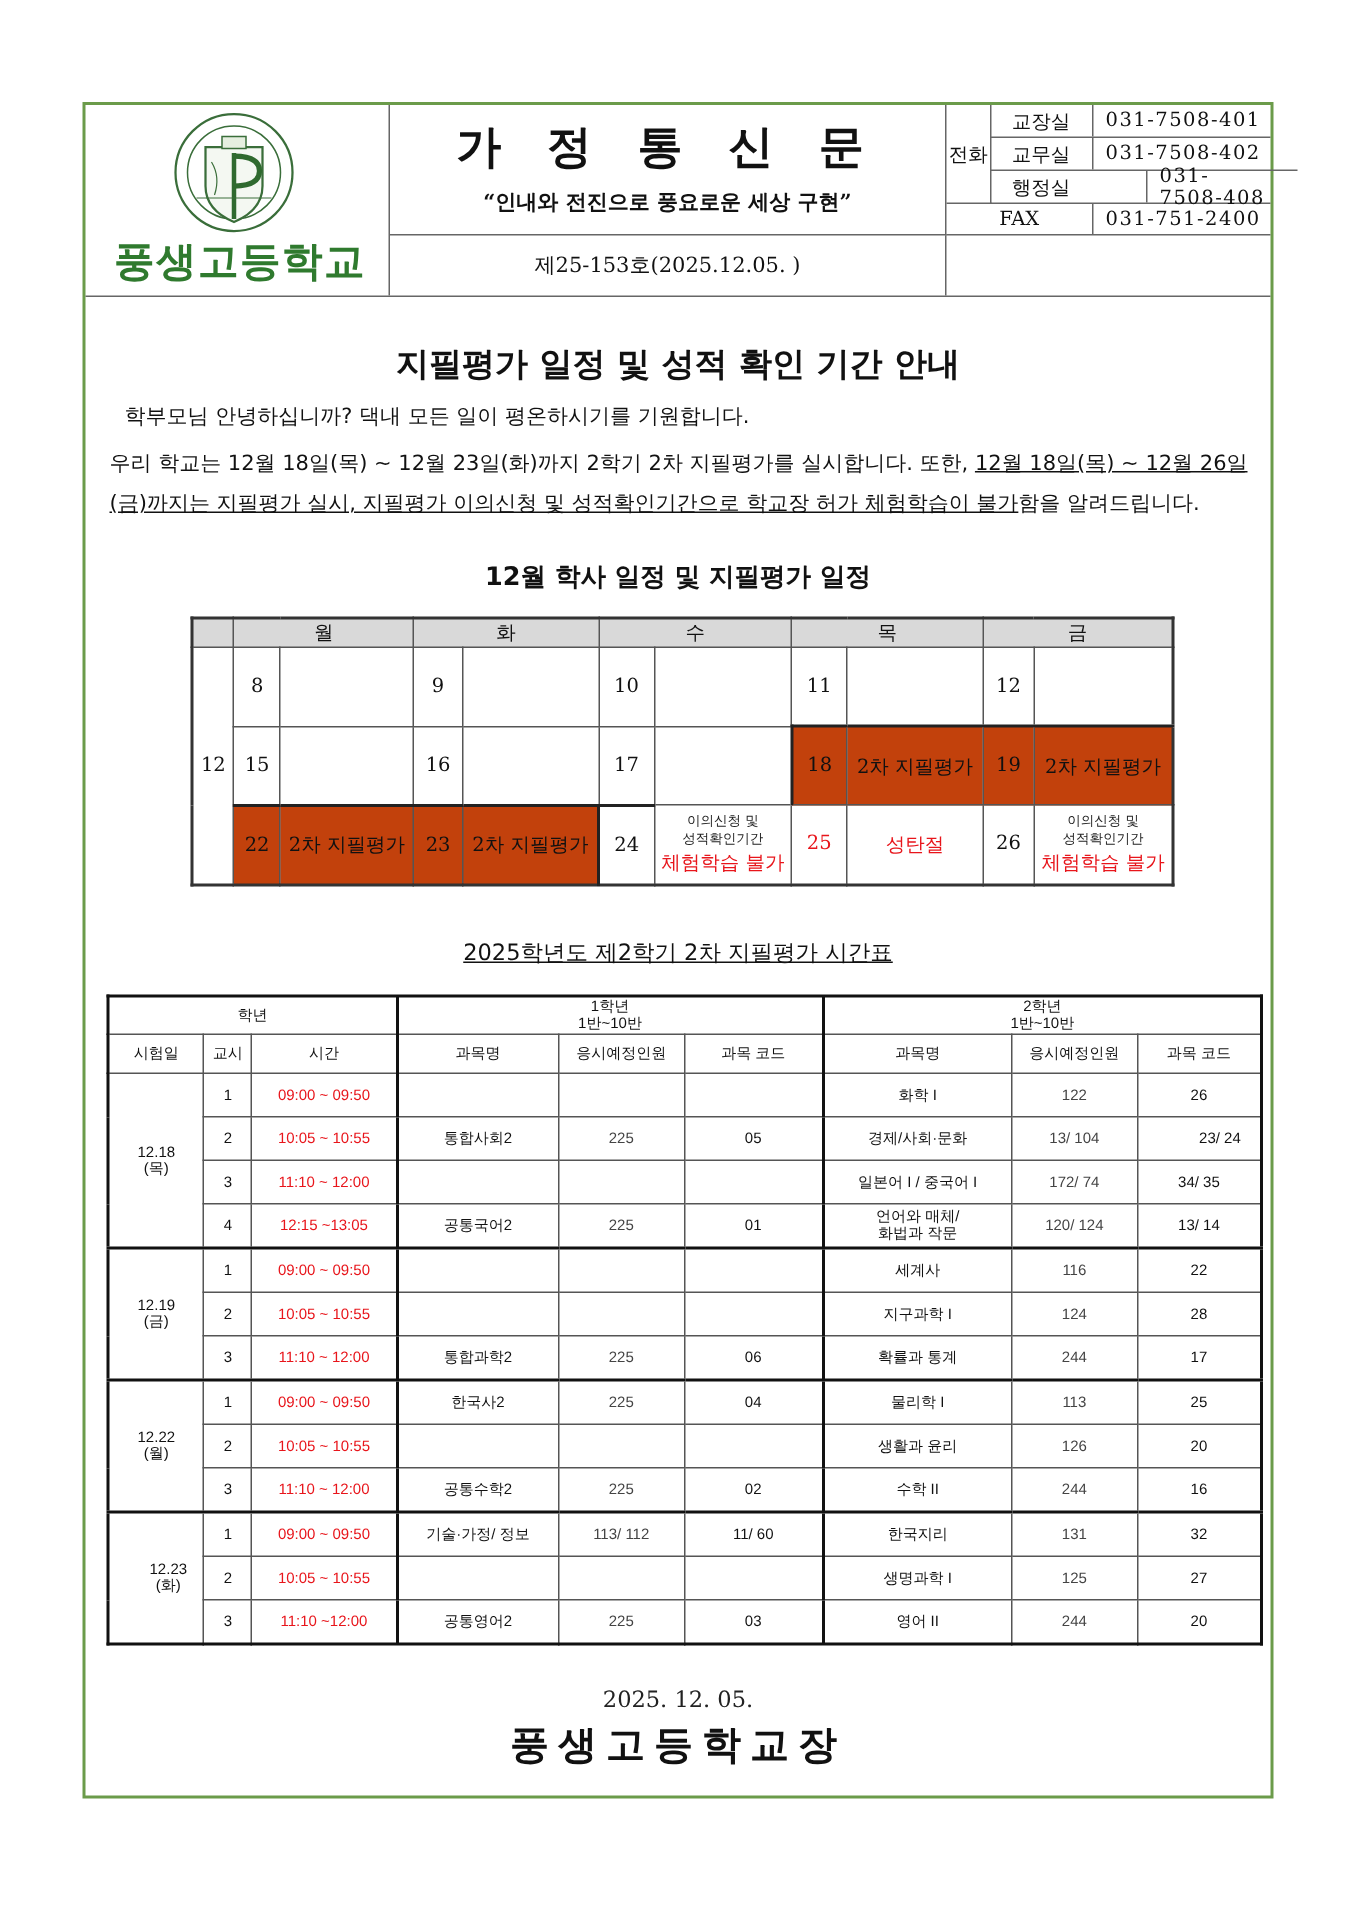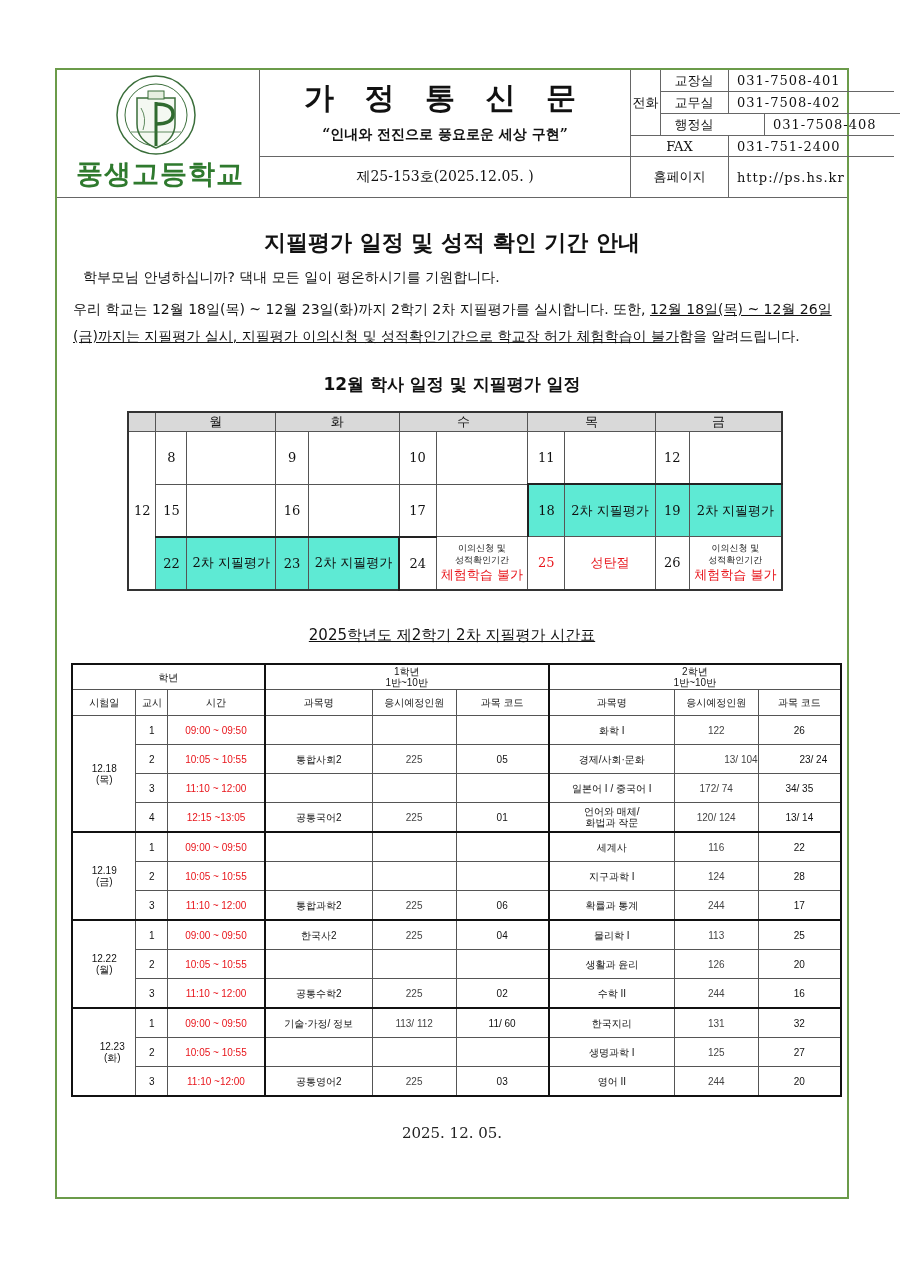--- a/index.html
+++ b/index.html
@@ -9,40 +9,40 @@
   
   .hdr { position: absolute; left: 0; top: 0; width: 790px; height: 127px; border-bottom: 1px solid #666; }
   .hdr .logo-cell { position: absolute; left: 0; top: 0; width: 202px; height: 127px; border-right: 1px solid #666; }
   .logo-emblem { position: absolute; left: 58px; top: 4px; width: 82px; height: 82px; }
   .logo-name { position: absolute; left: 6px; top: 86px; width: 194px; text-align: center; font-family: "DejaVu Sans", sans-serif; font-weight: bold; font-size: 27px; color: #2f7a2e; letter-spacing: 1px; }
   .title-cell { position: absolute; left: 203px; top: 0; width: 370px; height: 86px; border-right: 1px solid #666; border-bottom: 1px solid #666; }
   .main-title { position: absolute; top: 8px; left: 0; width: 100%; text-align: center; font-weight: bold; font-size: 30px; letter-spacing: 10px; }
   .motto { position: absolute; top: 56px; left: 0; width: 100%; text-align: center; font-family: "DejaVu Serif", serif; font-weight: bold; font-size: 14px; }
   .issue-cell { position: absolute; left: 203px; top: 87px; width: 370px; height: 40px; border-right: 1px solid #666; display: flex; align-items: center; justify-content: center; font-family: "DejaVu Serif", serif; font-size: 14px; }
   .contact { position: absolute; left: 574px; top: 0; width: 216px; height: 127px; font-family: "DejaVu Serif", serif; font-size: 13px; }
-  .contact .r { position: absolute; left: 0; width: 216px; border-bottom: 1px solid #666; padding-left: 47px; }
+  .contact .r { position: absolute; left: 0; width: 216px; border-bottom: 1px solid #666; }
   .contact .lbl { position: absolute; left: 0; top: 0; height: 100%; display: flex; align-items: center; justify-content: center; }
   .contact .val { position: absolute; left: 97px; top: 0; height: 100%; display: flex; align-items: center; padding-left: 8px; border-left: 1px solid #666; letter-spacing: 1px; }
   .tel-label { position: absolute; left: 0; top: 0; width: 29px; height: 65px; border-right: 1px solid #666; border-bottom: 1px solid #666; display: flex; align-items: center; justify-content: center; font-size: 13px; }
 
   
   .doc-title { position: absolute; left: 0; top: 158px; width: 790px; text-align: center; font-weight: bold; font-size: 22px; }
   .para { position: absolute; left: 16px; width: 770px; font-family: "DejaVu Sans", sans-serif; font-size: 14px; }
   .para1 { top: 199px; text-indent: 10px; }
   .para2 { top: 226px; line-height: 27px; }
   .ul { text-decoration: underline; }
 
   
   .cal-title { position: absolute; left: 0; top: 303px; width: 790px; text-align: center; font-weight: bold; font-size: 17px; }
   table { border-collapse: collapse; }
   .cal { position: absolute; left: 70px; top: 341px; width: 656px; font-family: "DejaVu Serif", serif; font-size: 13px; border: 2px solid #333; }
   .cal td, .cal th { border: 1px solid #555; text-align: center; padding: 0; }
   .cal th { background: #d9d9d9; font-weight: normal; height: 17px; }
   .cal tr.wk td { height: 51px; }
-  .cal .yel { background: #5eead4; margin-left: 27px; }
+  .cal .yel { background: #c2410c; margin-left: 27px; }
   .cal .red { color: #e8151b; }
   .cal .small { font-family: "DejaVu Sans", sans-serif; font-size: 9px; line-height: 12px; color: #222; }
   .cal .redbig { color: #e8151b; font-size: 13px; }
 
   
   .tt-title { position: absolute; left: 0; top: 556px; width: 790px; text-align: center; font-size: 15px; text-decoration: underline; }
   .tt { position: absolute; left: 14px; top: 593px; width: 771px; font-family: "Liberation Sans", sans-serif; font-size: 10px; border: 2px solid #111; }
   .tt td, .tt th { border: 1px solid #555; text-align: center; padding: 0; font-weight: normal; }
   .tt th { height: 24px; line-height: 11px; }
   .tt tr.sub th { height: 25px; }
@@ -93,24 +93,20 @@
         <span class="lbl" style="width:68px;">교무실</span>
         <span class="val" style="left:68px;">031-7508-402</span>
       </div>
       <div class="r" style="top:44px;height:21px;left:29px;width:187px;">
         <span class="lbl" style="width:68px;">행정실</span>
         <span class="val" style="left:68px;margin-left:36px;">031-7508-408</span>
       </div>
       <div class="r" style="top:66px;height:20px;">
         <span class="lbl" style="width:97px;">FAX</span>
         <span class="val">031-751-2400</span>
-      </div>
-      <div class="r" style="top:87px;height:40px;border-bottom:none;">
-        <span class="lbl" style="width:97px;">홈페이지</span>
-        <span class="val">http://ps.hs.kr</span>
       </div>
     </div>
   </div>
 
   <div class="doc-title">지필평가 일정 및 성적 확인 기간 안내</div>
   <div class="para para1">학부모님 안녕하십니까? 댁내 모든 일이 평온하시기를 기원합니다.</div>
   <div class="para para2">
     <span>우리 학교는 12월 18일(목) ~ 12월 23일(화)까지 2학기 2차 지필평가를 실시합니다. 또한, </span><span class="ul">12월 18일(목) ~ 12월 26일(금)까지는 지필평가 실시, 지필평가 이의신청 및 성적확인기간으로 학교장 허가 체험학습이 불가</span><span>함을 알려드립니다.</span>
   </div>
 
@@ -238,21 +234,21 @@
           <td class="num" style="white-space: pre-line; line-height: 11px;">122</td>
           <td class="subj" style="white-space: pre-line; line-height: 11px;">26</td>
         </tr>
         <tr>
           <td style="white-space: pre-line; line-height: 11px;">2</td>
           <td class="time col-sep" style="white-space: pre-line; line-height: 11px;">10:05 ~ 10:55</td>
           <td class="subj" style="white-space: pre-line; line-height: 11px;">통합사회2</td>
           <td class="num" style="white-space: pre-line; line-height: 11px;">225</td>
           <td class="subj col-sep" style="white-space: pre-line; line-height: 11px; margin-left: 15px;">05</td>
           <td class="subj" style="white-space: pre-line; line-height: 11px;">경제/사회·문화</td>
-          <td class="num" style="white-space: pre-line; line-height: 11px; text-align: right;">13/ 104</td>
+          <td class="num" style="white-space: pre-line; line-height: 11px;">13/ 104</td>
           <td class="subj" style="white-space: pre-line; line-height: 11px; padding-left: 28px;">23/ 24</td>
         </tr>
         <tr>
           <td style="white-space: pre-line; line-height: 11px;">3</td>
           <td class="time col-sep" style="white-space: pre-line; line-height: 11px;">11:10 ~ 12:00</td>
           <td class="subj" style="white-space: pre-line; line-height: 11px;"></td>
           <td class="num" style="white-space: pre-line; line-height: 11px;"></td>
           <td class="subj col-sep" style="white-space: pre-line; line-height: 11px;"></td>
           <td class="subj" style="white-space: pre-line; line-height: 11px;">일본어 I / 중국어 I</td>
           <td class="num" style="white-space: pre-line; line-height: 11px;">172/ 74</td>
@@ -368,13 +364,14 @@
           <td class="num" style="white-space: pre-line; line-height: 11px;">225</td>
           <td class="subj col-sep" style="white-space: pre-line; line-height: 11px;">03</td>
           <td class="subj" style="white-space: pre-line; line-height: 11px;">영어 II</td>
           <td class="num" style="white-space: pre-line; line-height: 11px;">244</td>
           <td class="subj" style="white-space: pre-line; line-height: 11px;">20</td>
         </tr>
       </tbody>
   </table>
 
   <div class="foot-date">2025. 12. 05.</div>
+  <div class="foot-sign">풍생고등학교장</div>
 </div>
 
 </body></html>

